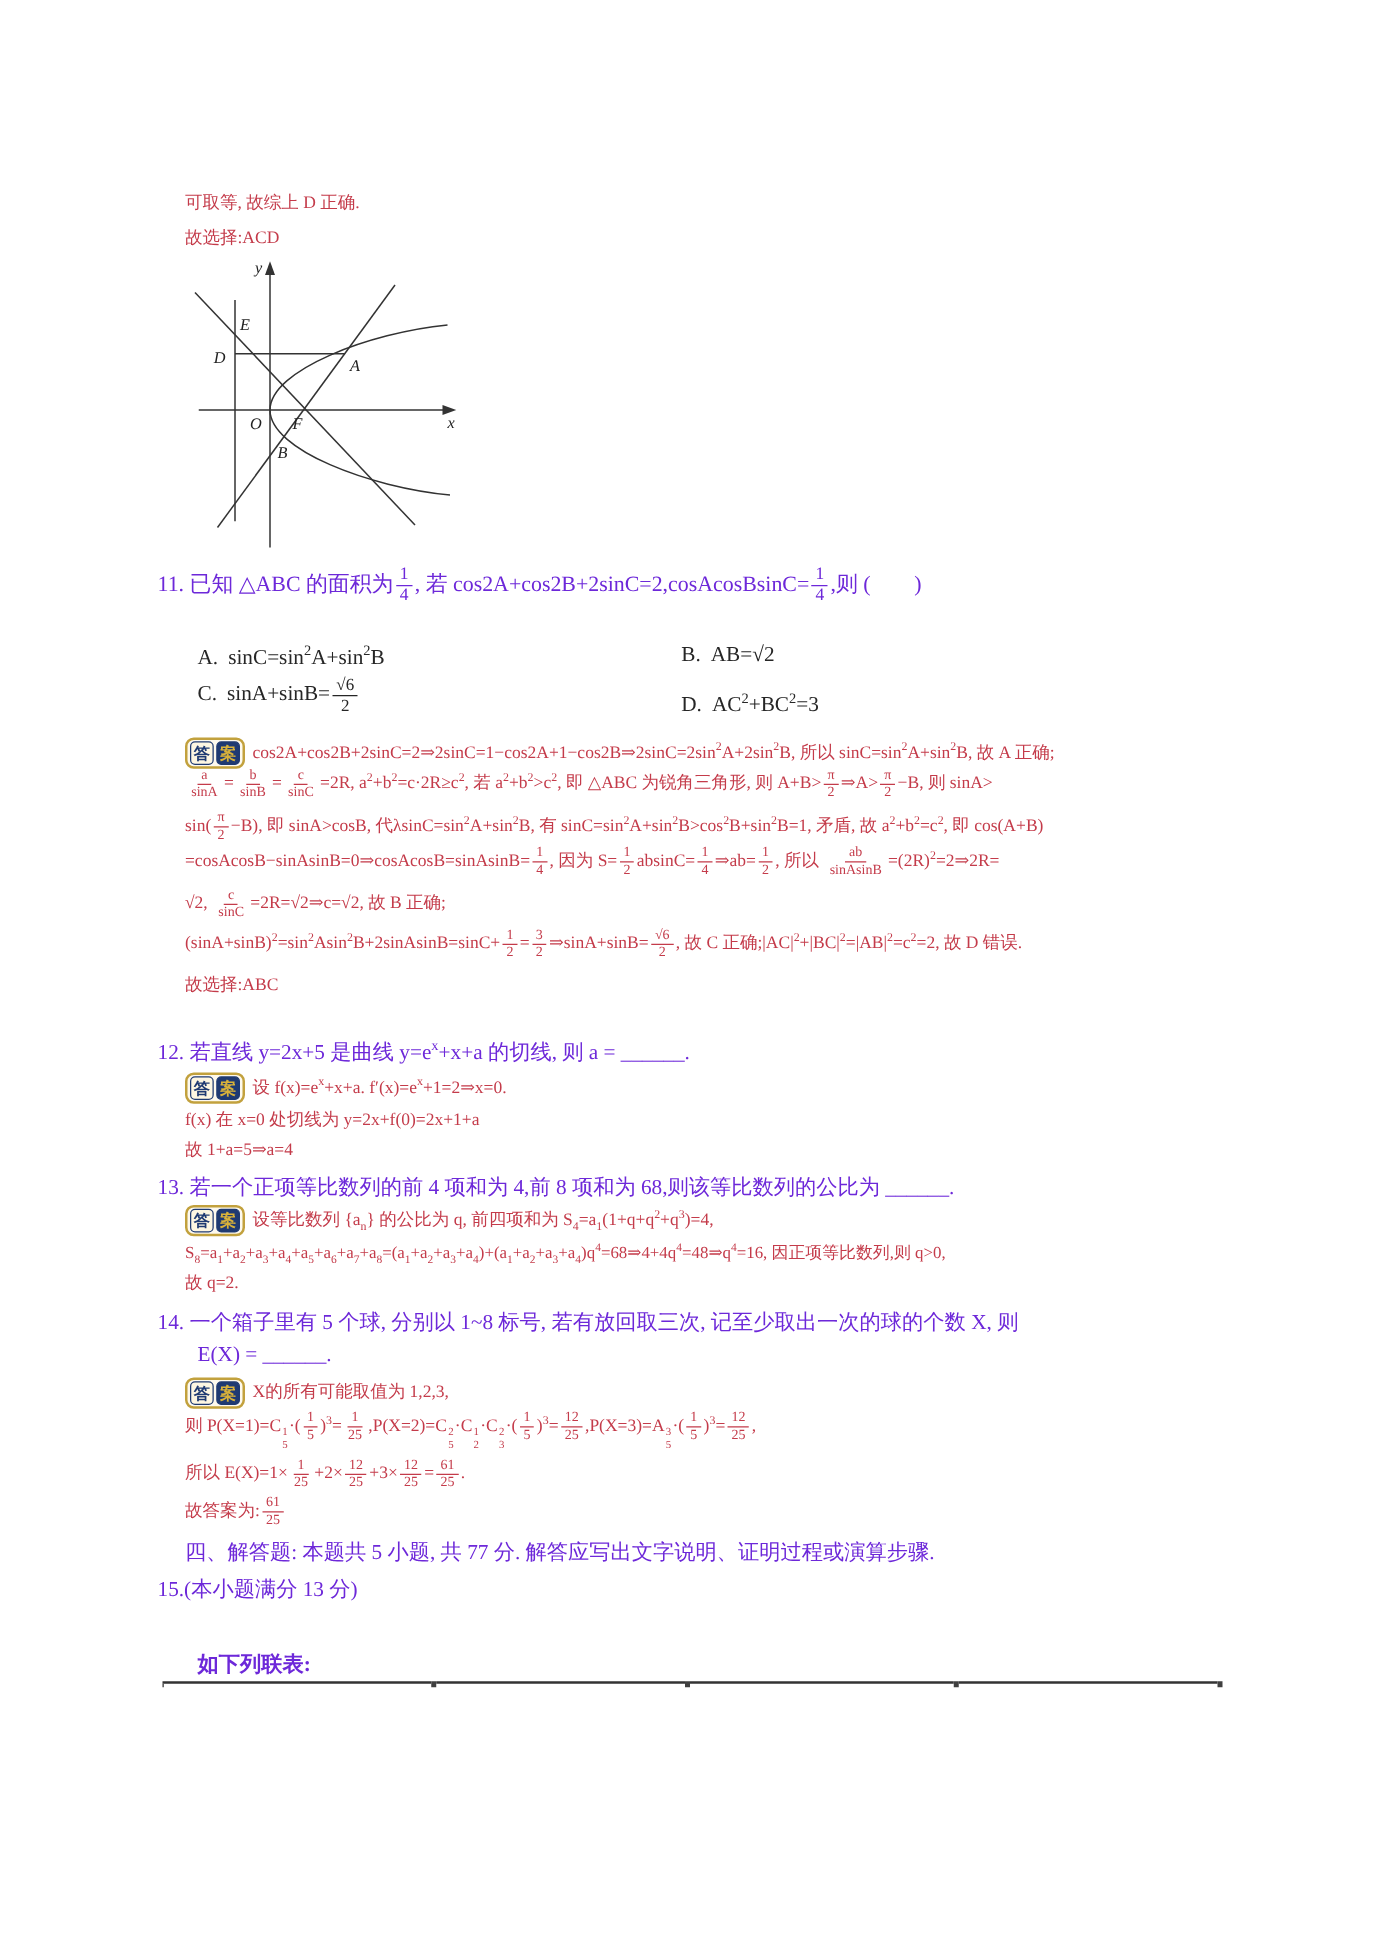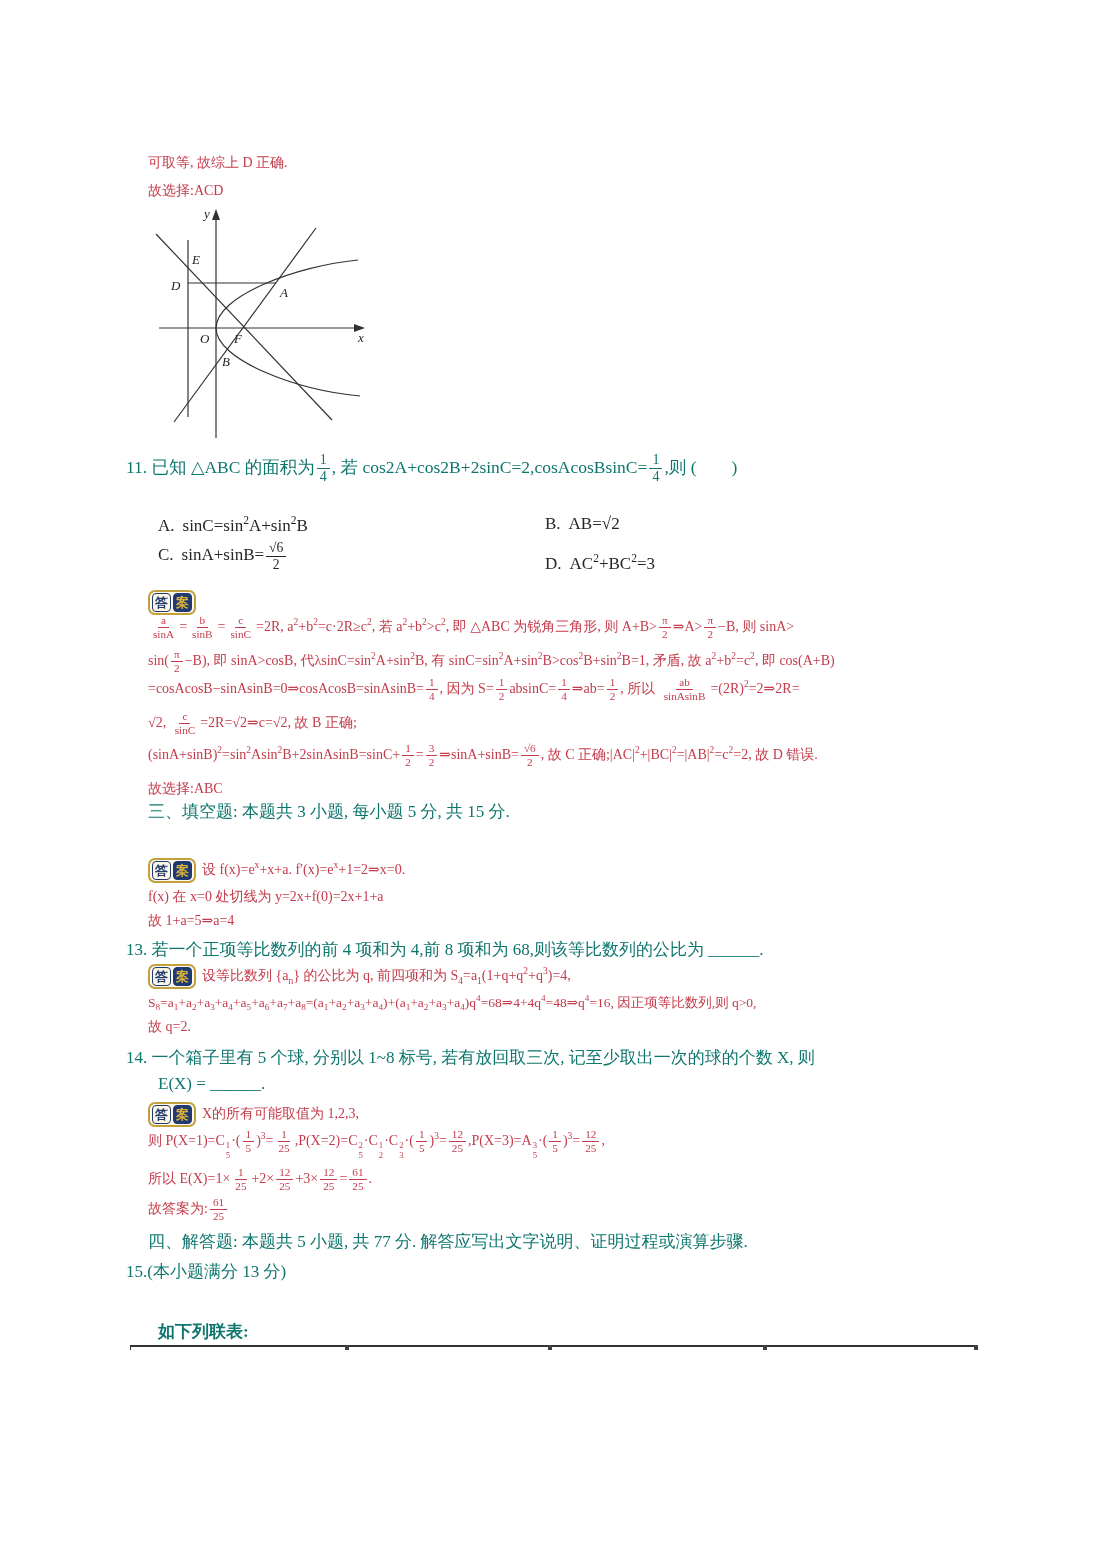--- a/index.html
+++ b/index.html
@@ -1,19 +1,19 @@
 <!DOCTYPE html>
 <html><head>
 <meta charset="utf-8">
 <style>
   html,body{margin:0;padding:0;background:#ffffff;}
   .page{position:relative;width:1102px;height:1350px;background:#fff;overflow:hidden;
         font-family:"Liberation Serif","DejaVu Serif",serif;color:#262626;}
   .abs{position:absolute;}
-  .black{font-size:17px;color:#0f766e;}
+  .black{font-size:17px;color:#6d28d9;}
   .red{font-size:14px;color:#c43b4a;}
   .rline{white-space:nowrap;line-height:1.5;}
   .stem{font-size:17.5px;white-space:nowrap;}
   .opt{font-size:17px;white-space:nowrap;}
   .opt .lab{margin-right:8px;}
   
   .frac{display:inline-flex;flex-direction:column;align-items:center;vertical-align:middle;
         font-size:0.8em;line-height:1.15;margin:0 2px;}
   .fn{border-bottom:1px solid currentColor;padding:0 3px;}
   .fd{padding:0 3px;}
@@ -95,21 +95,21 @@
         </span></span>
   </div>
   <div class="abs opt" style="left:545px;top:552px;">
     <span class="lab">D.</span><span>AC<sup>2</sup>+BC<sup>2</sup>=3</span>
   </div>
 
   <div class="abs red rline" style="left:148px;top:590px;">
     <span class="badge">
         <span class="b1">答</span>
         <span class="b2">案</span>
-      </span>
+      </span><span>cos2A+cos2B+2sinC=2⇒2sinC=1−cos2A+1−cos2B⇒2sinC=2sin<sup>2</sup>A+2sin<sup>2</sup>B, 所以 sinC=sin<sup>2</sup>A+sin<sup>2</sup>B, 故 A 正确;</span>
   </div>
   <div class="abs red rline" style="left:148px;top:614px;"><span class="frac">
         <span class="fn">a</span>
         <span class="fd">sinA</span>
       </span>=<span class="frac">
         <span class="fn">b</span>
         <span class="fd">sinB</span>
       </span>=<span class="frac">
         <span class="fn">c</span>
         <span class="fd">sinC</span>
@@ -149,22 +149,22 @@
         <span class="fd">2</span>
       </span>=<span class="frac">
         <span class="fn">3</span>
         <span class="fd">2</span>
       </span>⇒sinA+sinB=<span class="frac">
         <span class="fn">√6</span>
         <span class="fd">2</span>
       </span>, 故 C 正确;|AC|<sup>2</sup>+|BC|<sup>2</sup>=|AB|<sup>2</sup>=c<sup>2</sup>=2, 故 D 错误.</div>
   <div class="abs red rline" style="left:148px;top:778px;">故选择:ABC</div>
 
-  <div class="abs black" style="left:148px;top:800px;">三、填空题: 本题共 3 小题, 每小题 5 分, 共 15 分.</div>
-
+
+  <div class="abs black stem" style="left:126px;top:830px;font-size:17px;">12. 若直线 y=2x+5 是曲线 y=e<sup>x</sup>+x+a 的切线, 则 a = ______.</div>
   <div class="abs red rline" style="left:148px;top:858px;">
     <span class="badge">
         <span class="b1">答</span>
         <span class="b2">案</span>
       </span><span>设 f(x)=e<sup>x</sup>+x+a.  f′(x)=e<sup>x</sup>+1=2⇒x=0.</span>
   </div>
   <div class="abs red rline" style="left:148px;top:886px;">f(x) 在 x=0 处切线为 y=2x+f(0)=2x+1+a</div>
   <div class="abs red rline" style="left:148px;top:910px;">故 1+a=5⇒a=4</div>
 
   <div class="abs black stem" style="left:126px;top:938px;font-size:17px;">13. 若一个正项等比数列的前 4 项和为 4,前 8 项和为 68,则该等比数列的公比为 ______.</div>

